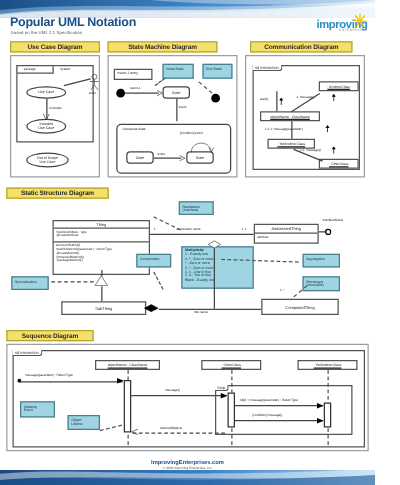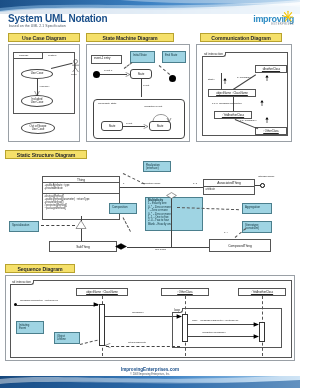--- a/index.html
+++ b/index.html
@@ -150,21 +150,21 @@
           <stop offset="0" stop-color="#7fb2dd"></stop>
           <stop offset="1" stop-color="#ffffff"></stop>
         </linearGradient>
       </defs>
       <rect x="0" y="0" width="300" height="14" fill="url(#g1)"></rect>
       <path d="M0,11 C70,3 150,14 300,2 L300,14 L0,14 Z" fill="#ffffff" opacity="0.85"></path>
       <path d="M0,8 C80,0 160,11 300,0 L300,5 C160,15 80,4 0,12 Z" fill="url(#g2)" opacity="0.55"></path>
       <path d="M120,0 C190,6 240,1 300,7 L300,0 Z" fill="#ffffff" opacity="0.35"></path>
     </svg>
 
-    <div class="title">System UML Notation</div>
+    <div class="title">Popular UML Notation</div>
     <div class="subtitle">based on the UML 2.1 Specification</div>
 
     <div class="logo">
       <svg class="logo-burst" width="16" height="13" viewBox="0 0 16 13">
         <g stroke="#f5c400" stroke-width="1.1" stroke-linecap="round">
           <line x1="11" y1="7" x2="11" y2="1.2"></line>
           <line x1="11" y1="7" x2="14.6" y2="2.6"></line>
           <line x1="11" y1="7" x2="15.6" y2="7"></line>
           <line x1="11" y1="7" x2="7.4" y2="2.6"></line>
           <line x1="11" y1="7" x2="6" y2="6"></line>

